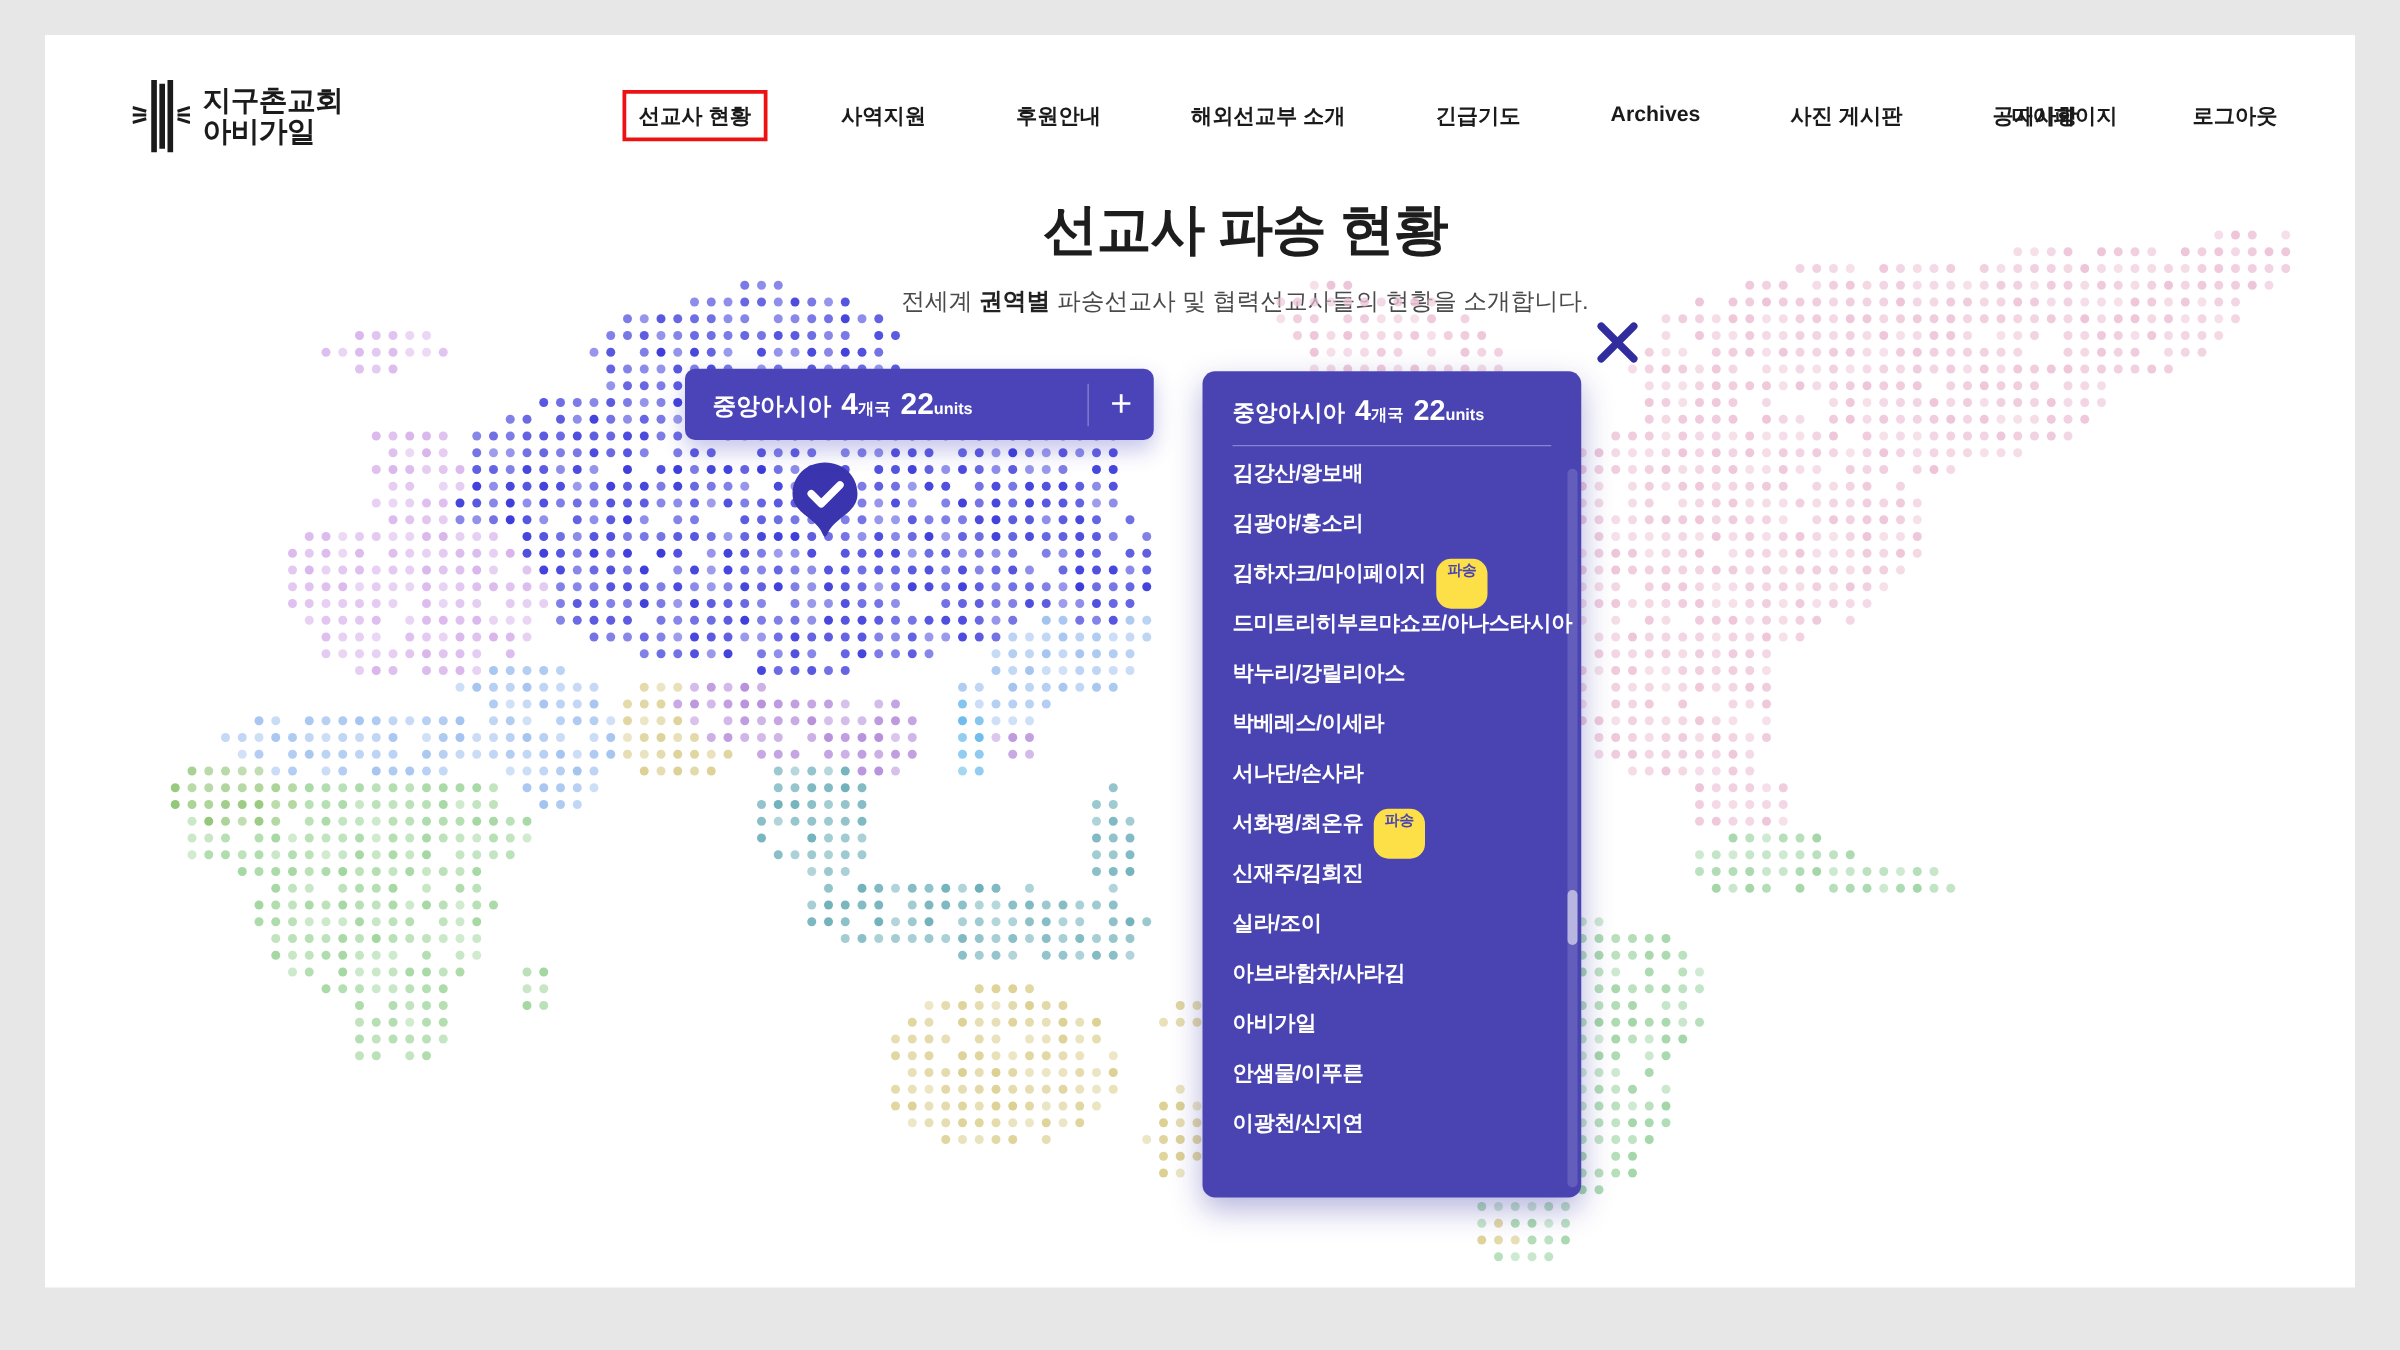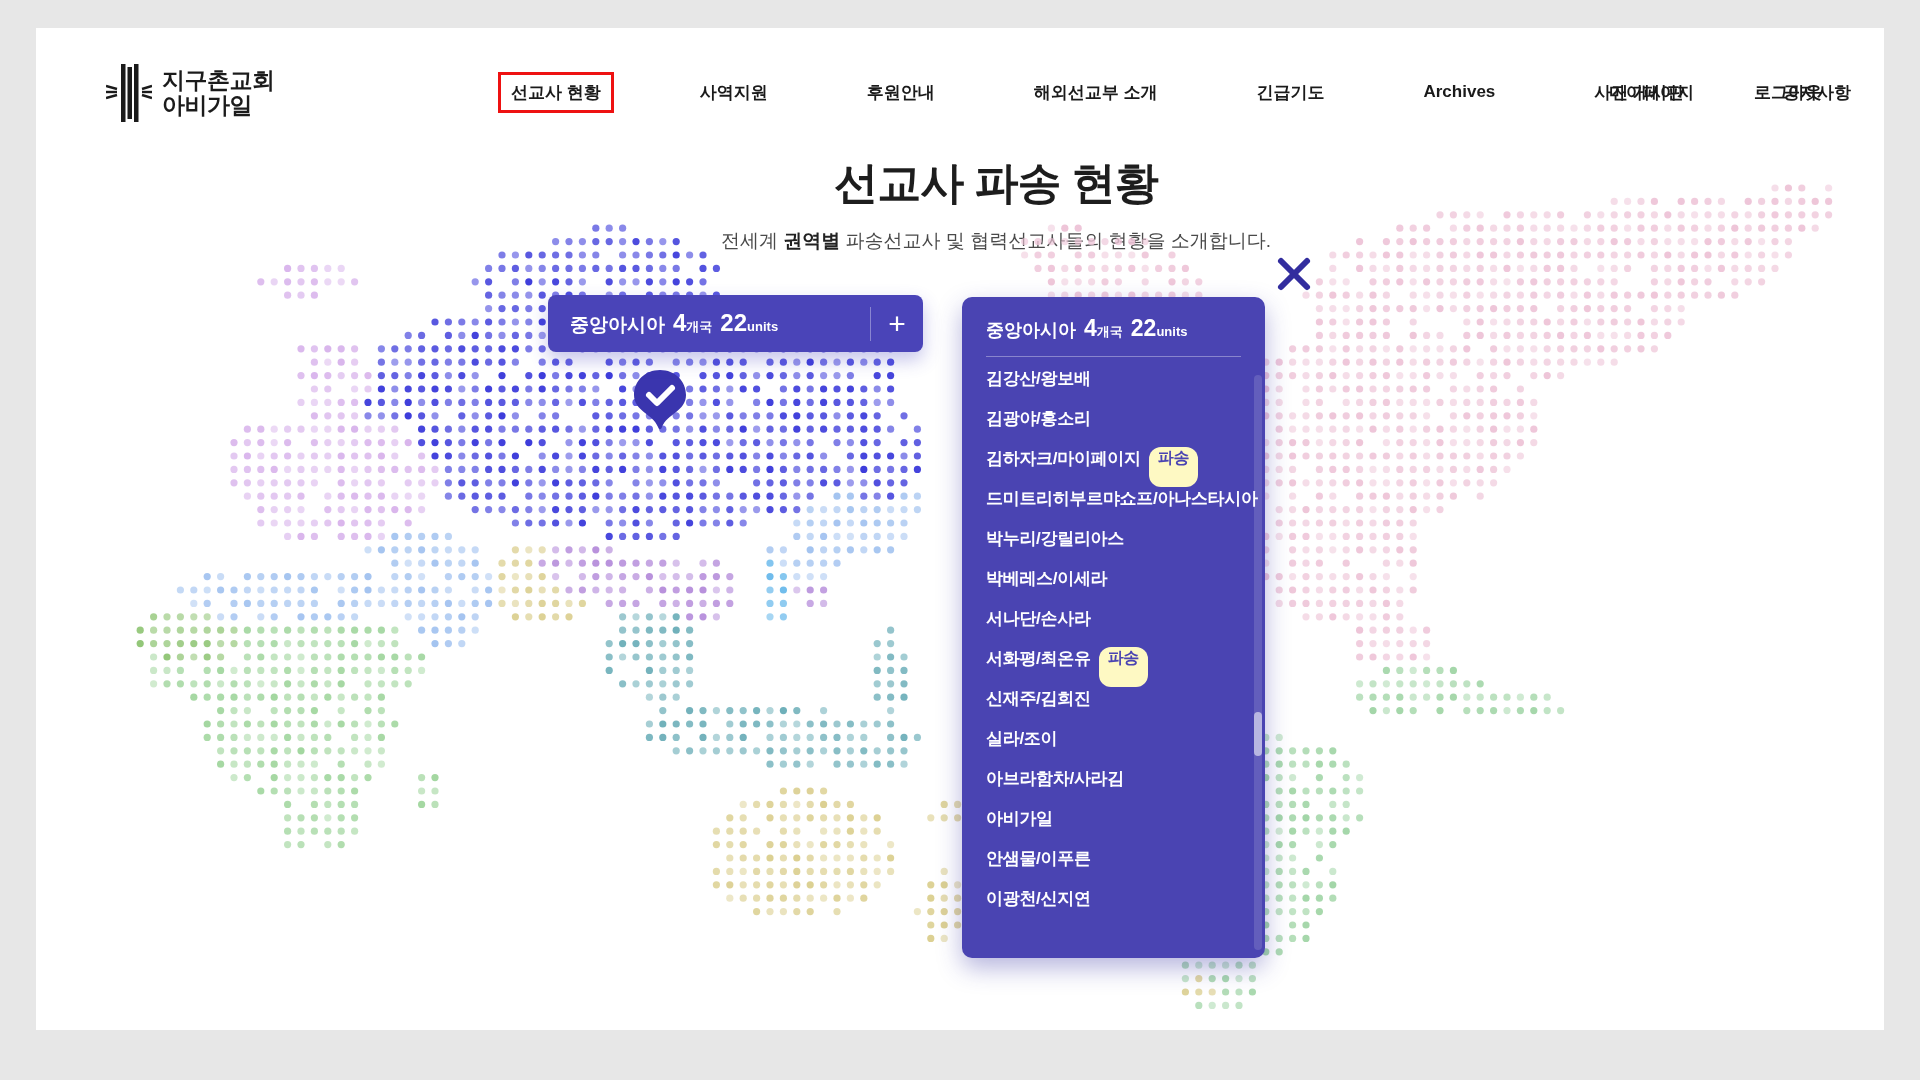--- a/index.html
+++ b/index.html
@@ -4,21 +4,21 @@
 <style>
   * { margin:0; padding:0; box-sizing:border-box; }
   html,body { width:1920px; height:1080px; background:#e7e7e7; overflow:hidden;
               font-family:"Liberation Sans","DejaVu Sans",sans-serif; }
   .stage { position:absolute; left:0; top:0; width:1551px; height:1080px; }
   .card { position:absolute; left:36px; top:28px; width:1848px; height:1002px; background:#ffffff; }
 
   
   .logo { position:absolute; left:70px; top:36px; display:flex; align-items:center; gap:10px; cursor:pointer; }
   .logo-text { font-weight:900; font-size:23px; line-height:1.1; color:#1b1b1b; letter-spacing:-0.5px; }
-  .nav { position:absolute; left:462px; top:40px; height:48px; display:flex; align-items:center; gap:73px; }
+  .nav { position:absolute; left:462px; top:40px; height:48px; display:flex; align-items:center; gap:46px; }
   .nav-item { font-size:17px; font-weight:700; color:#1a1a1a; white-space:nowrap; padding:9px 13px; cursor:pointer; }
   .nav-item.active { border:3px solid #ee1111; padding:6px 10px; }
   .nav-utility { position:absolute; right:62px; top:40px; height:48px; display:flex; align-items:center; gap:60px; }
   .nav-utility .nav-item { padding:9px 0; }
 
   
   .page-title { position:absolute; left:0; top:126px; width:1920px; text-align:center;
                 font-size:44px; font-weight:800; color:#1d1d1d; letter-spacing:-1px; }
   .page-subtitle { position:absolute; left:0; top:200px; width:1920px; text-align:center;
                    font-size:19px; color:#4a4a4a; }
@@ -45,21 +45,21 @@
   .panel { position:absolute; left:962px; top:297px; width:303px; height:661px; background:#4a44b2;
            border-radius:10px; color:#fff; padding:18px 24px 0 24px;
            box-shadow:0 10px 24px rgba(50,45,160,.35); overflow:hidden; }
   .panel .hdr { display:flex; align-items:baseline; }
   .panel .hdr .rg { font-size:18px; }
   .panel .hdr .big { font-size:23px; }
   .panel-divider { height:1px; background:rgba(255,255,255,.35); margin:14px 0 10px 0; }
   .m-list { }
   .m-item { height:40px; display:flex; font-size:17px; font-weight:700;
             letter-spacing:-0.3px; cursor:pointer; white-space:nowrap; }
-  .m-badge { margin-left:8px; background:#fef9c3; color:#4a44b2; font-size:16px; font-weight:800;
+  .m-badge { margin-left:8px; background:#fde047; color:#4a44b2; font-size:12px; font-weight:800;
              padding:3px 9px; border-radius:12px; line-height:1; }
   .scroll-track { position:absolute; right:3px; top:78px; bottom:8px; width:8px;
                   background:rgba(255,255,255,.14); border-radius:4px; }
   .scroll-thumb { position:absolute; right:3px; top:415px; width:8px; height:44px;
                   background:rgba(255,255,255,.55); border-radius:4px; cursor:pointer; }
 </style>
 </head>
 <body>
 
 <div class="stage">

